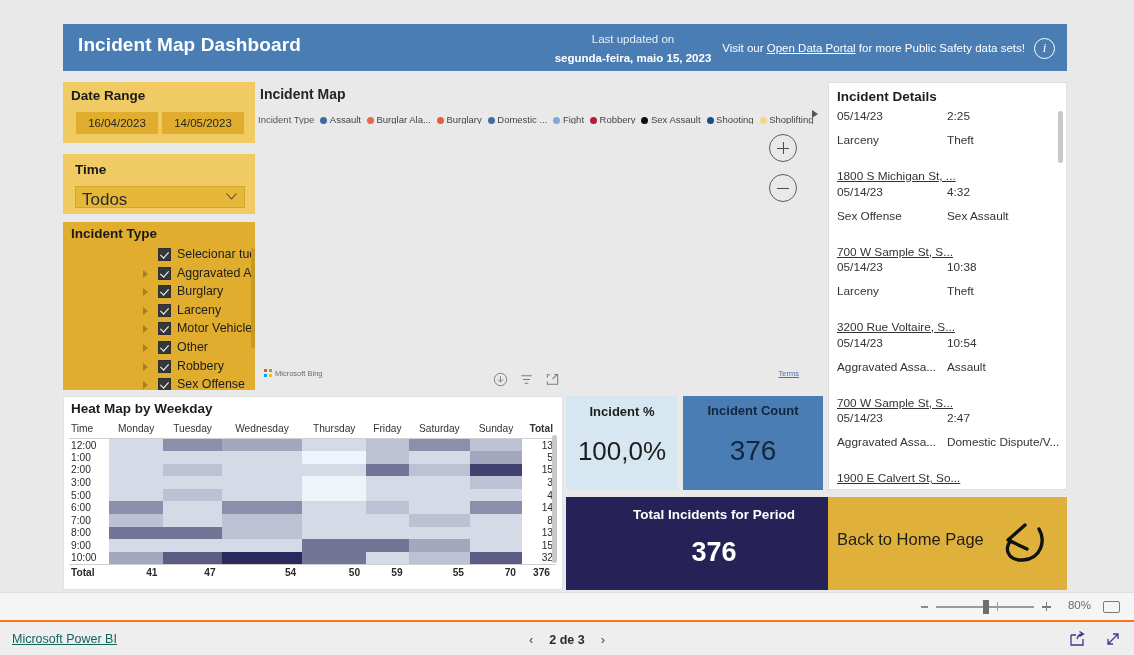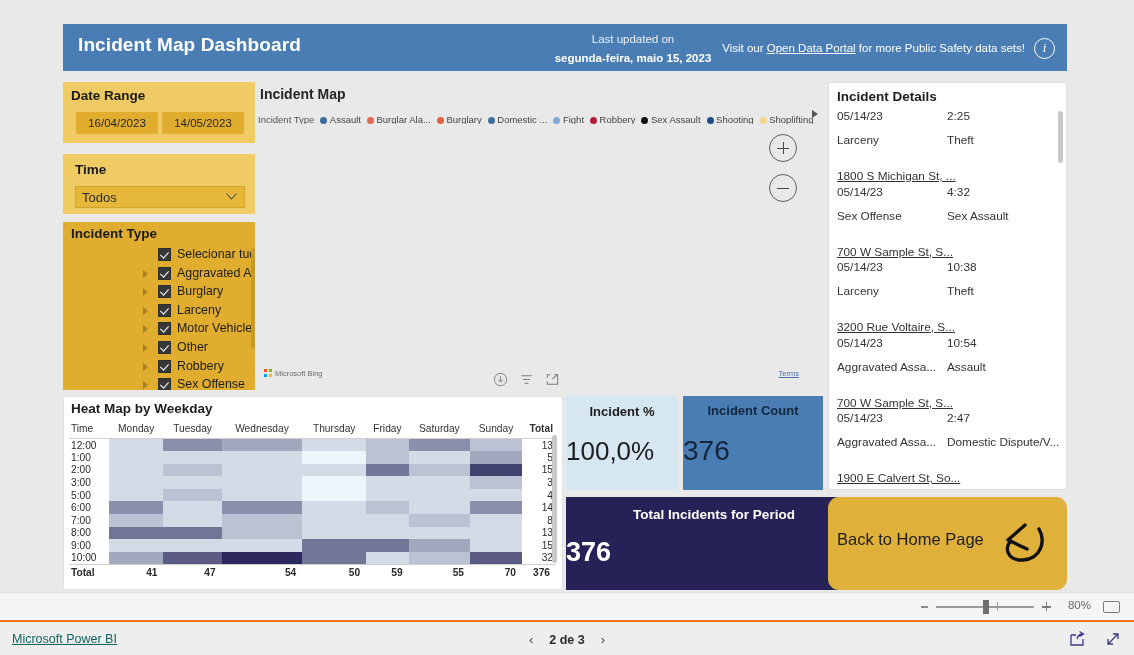--- a/index.html
+++ b/index.html
@@ -57,21 +57,21 @@
     position: absolute; top: 30px; height: 22px; line-height: 22px;
     background: #e0ad2e; color: #262626; font-size: 11.5px; text-align: center;
   }
   .date-from { left: 13px; width: 82px; }
   .date-to   { left: 99px; width: 82px; }
 
   .time-dd {
     position: absolute; left: 12px; top: 32px; width: 170px; height: 22px;
     background: #e6b839; border: 1px solid #d4a52c;
   }
-  .time-dd-val { position: absolute; left: 6px; top: 3px; font-size: 13px; color: #2b2b2b; }
+  .time-dd-val { position: absolute; left: 6px; top: 3px; font-size: 17px; color: #2b2b2b; }
   .time-dd-chev { position: absolute; right: 7px; top: 6px; width: 11px; height: 7px; }
 
   .itype-list { position: absolute; left: 0; top: 24px; width: 195px; height: 144px; overflow: hidden; }
   .itype-row { position: relative; height: 18.6px; }
   .itype-arrow {
     position: absolute; left: 80px; top: 5px; width: 0; height: 0;
     border-left: 5px solid #a8811f; border-top: 4px solid transparent; border-bottom: 4px solid transparent;
   }
   .itype-cb {
     position: absolute; left: 95px; top: 2px; width: 13px; height: 13px;
@@ -149,24 +149,24 @@
   .heat-table td.c-total { text-align: right; padding-right: 3px; }
   .heat-table tr.trow-total td { font-weight: bold; border-top: 1px solid #cfcfcf; height: 16px; text-align: right; padding-right: 6px; }
   .heat-table tr.trow-total td.c-time { text-align: left; padding-left: 2px; }
   .heat-scroll { position: absolute; right: 5px; top: 38px; width: 5px; height: 128px; background: #c8c8c8; border-radius: 3px; }
 
   
   .kpi { position: absolute; }
   .kpi-pct { left: 566px; top: 396px; width: 112px; height: 94px; background: #d7e7f2; }
   .kpi-cnt { left: 683px; top: 396px; width: 140px; height: 94px; background: #4a7db4; }
   .kpi-tot { left: 566px; top: 497px; width: 296px; height: 93px; background: #262258; }
-  .kpi-back { left: 828px; top: 497px; width: 239px; height: 93px; background: #e0b13a; border-radius: 11px; }
+  .kpi-back { left: 828px; top: 497px; width: 239px; height: 93px; background: #e0b13a; }
 
   .kpi-label { position: absolute; width: 100%; text-align: center; font-size: 13px; font-weight: bold; }
-  .kpi-value { position: absolute; width: 100%; text-align: left; }
+  .kpi-value { position: absolute; width: 100%; text-align: center; }
   .kpi-pct .kpi-label { top: 8px; color: #1d1d1d; }
   .kpi-pct .kpi-value { top: 40px; font-size: 26px; color: #1d1d1d; }
   .kpi-cnt .kpi-label { top: 7px; color: #10263d; }
   .kpi-cnt .kpi-value { top: 39px; font-size: 28px; color: #13263c; }
   .kpi-tot .kpi-label { top: 10px; color: #ffffff; font-size: 13.5px; }
   .kpi-tot .kpi-value { top: 40px; font-size: 27px; font-weight: bold; color: #ffffff; }
   .back-label { position: absolute; left: 9px; top: 33px; font-size: 16.5px; color: #1d1d1d; }
   .back-arrow { position: absolute; right: 22px; top: 22px; width: 52px; height: 48px; }
 
   

